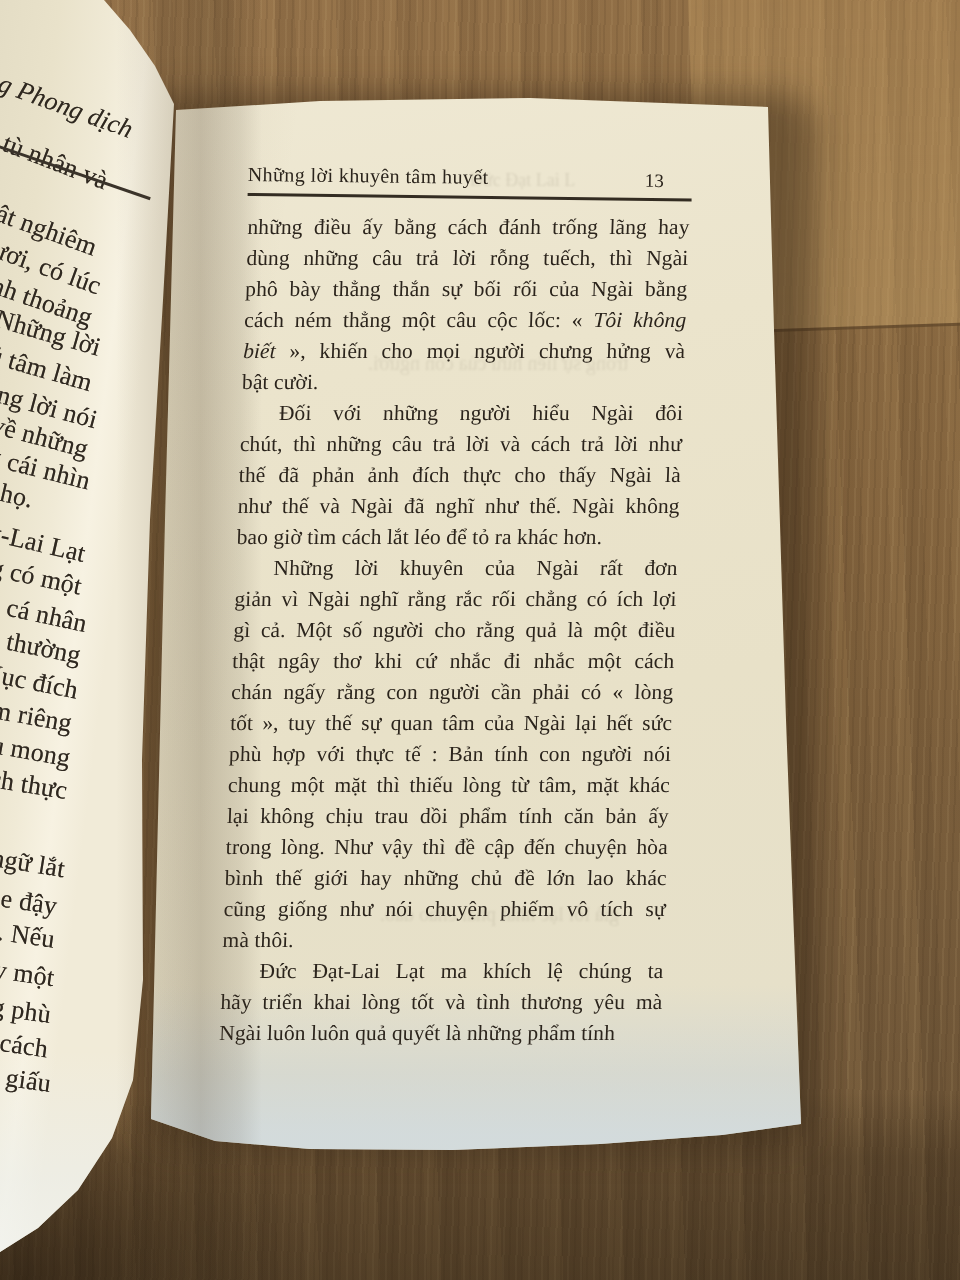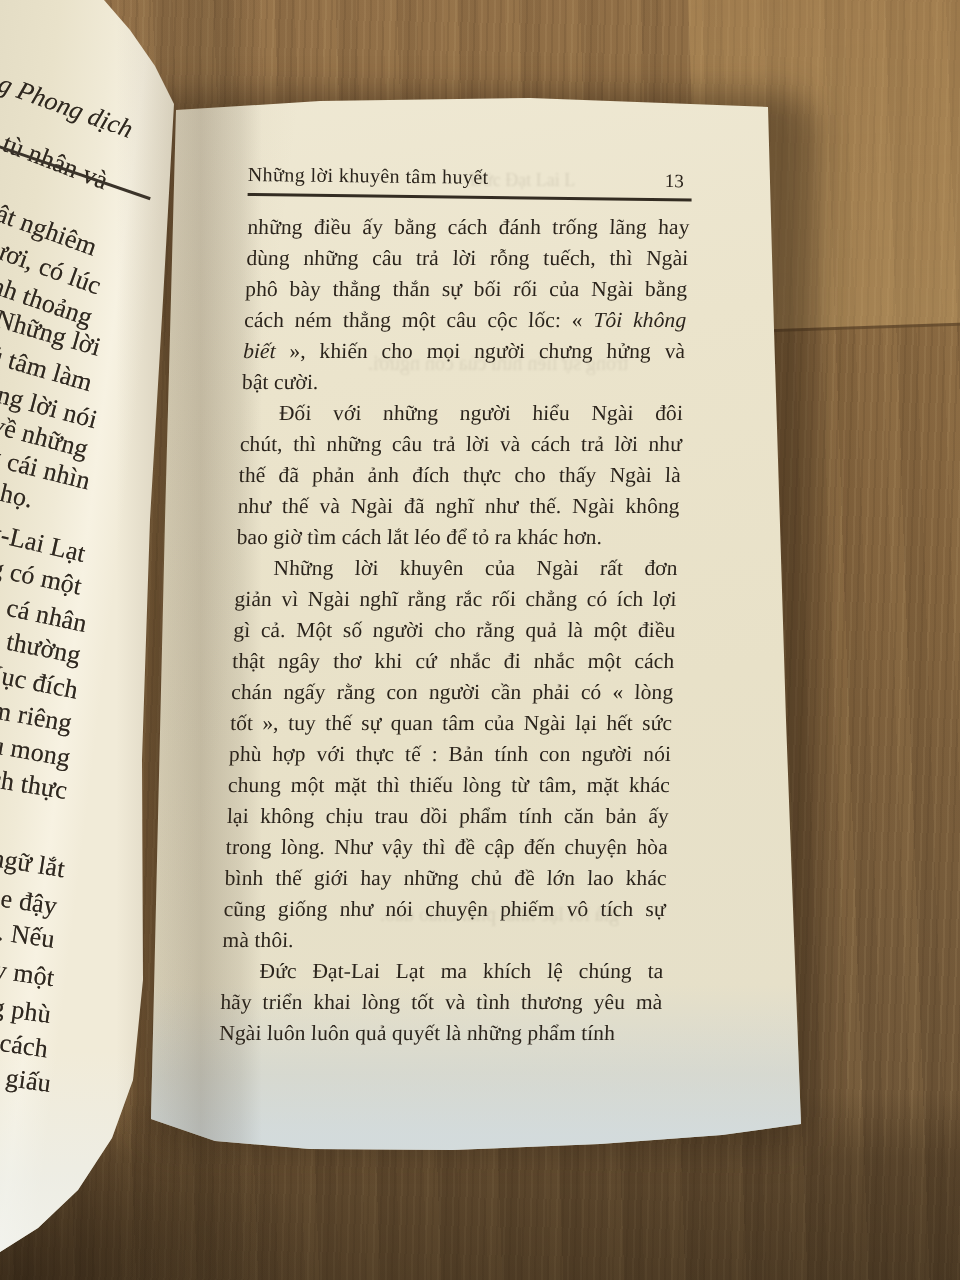--- a/index.html
+++ b/index.html
@@ -52,21 +52,21 @@
     font-size:26px;color:#2f2820;letter-spacing:0.2px;
     text-shadow:0 0 0.6px rgba(40,32,22,0.55);}
   .lp-line.it{font-style:italic;}
   .lp-rule{position:absolute;left:-10px;top:142px;width:170px;height:3px;
     background:#3a332a;transform:rotate(19deg);transform-origin:left top;}
 
   
   .rp-header{position:absolute;left:248px;top:163px;width:444px;height:36px;
     transform:rotate(0.7deg);transform-origin:left top;color:#2b241c;}
   .rp-htitle{font-size:20px;letter-spacing:0.4px;}
-  .rp-hnum{position:absolute;right:8px;top:2px;font-size:19px;}
+  .rp-hnum{position:absolute;right:28px;top:2px;font-size:19px;}
   .rp-rule{position:absolute;left:0;top:30px;width:100%;height:2.5px;background:#332c22;}
 
   
   .rp-body{position:absolute;left:248px;top:212px;width:442px;
     transform:skewX(-2deg);transform-origin:left top;}
   .rp-line{font-size:21.5px;line-height:31px;color:#2b241c;
     text-align:justify;text-align-last:justify;letter-spacing:0.1px;}
   .rp-line.last{text-align-last:left;}
   .rp-line.indent{padding-left:38px;box-sizing:border-box;}
 

